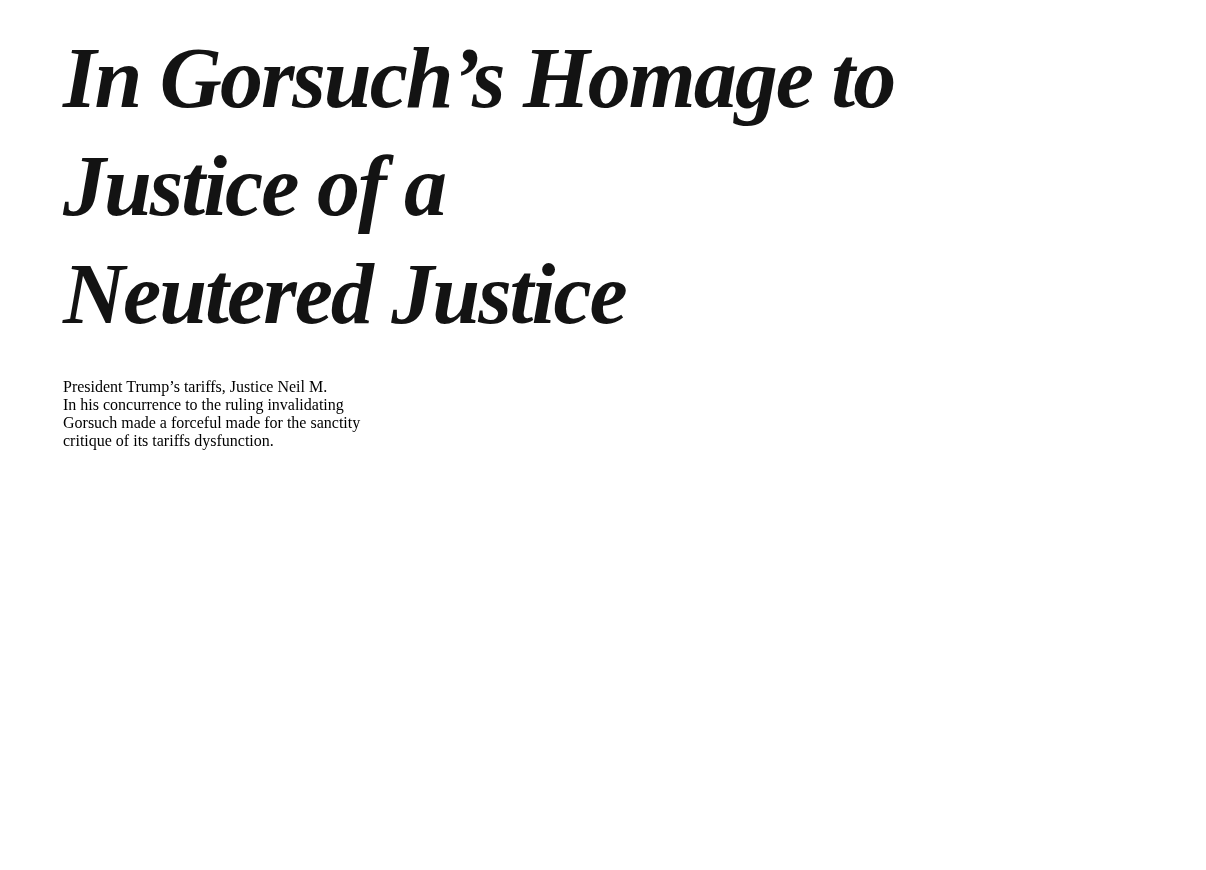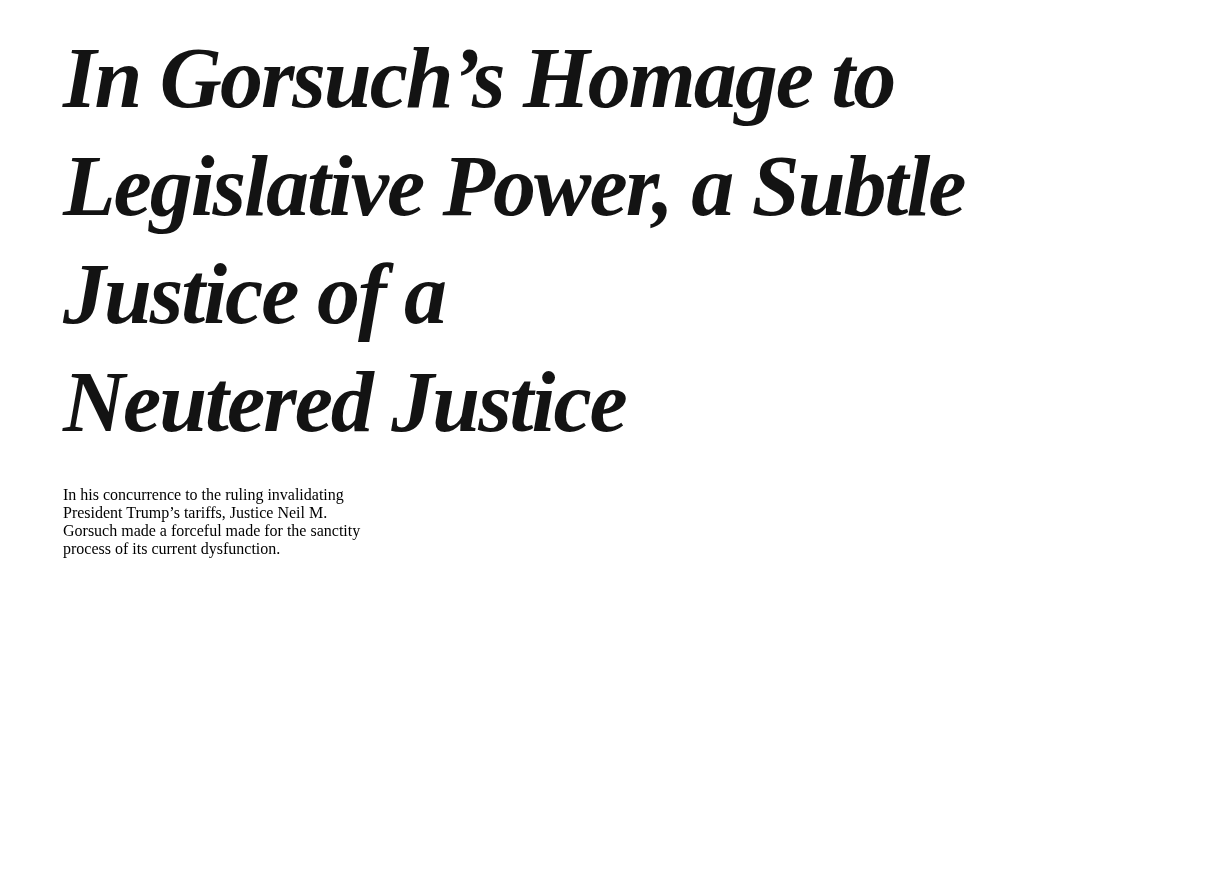--- a/index.html
+++ b/index.html
@@ -32,24 +32,23 @@
     letter-spacing: -0.5px;
     color: #333333;
   }
 </style>
 </head>
 <body>
 
 <div class="article">
   <h1 class="headline">
     <div class="hl-line">In Gorsuch’s Homage to</div>
-    <div class="hl-line">Legislative Power, a Subtle</div>
     <div class="hl-line">Justice of a</div>
     <div class="hl-line">Neutered Justice</div>
   </h1>
   <p class="summary">
     </p>
+    <div class="sum-line">President Trump’s tariffs, Justice Neil M.</div>
     <div class="sum-line">In his concurrence to the ruling invalidating</div>
-    <div class="sum-line">President Trump’s tariffs, Justice Neil M.</div>
     <div class="sum-line">Gorsuch made a forceful made for the sanctity</div>
-    <div class="sum-line">process of its current dysfunction.</div>
+    <div class="sum-line">critique of its tariffs dysfunction.</div>
   <p></p>
 </div>
 
 </body></html>

